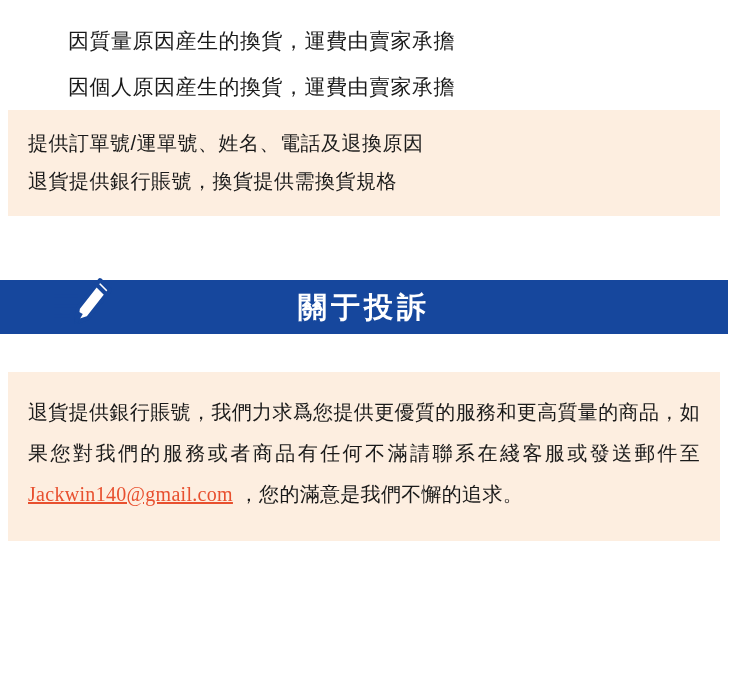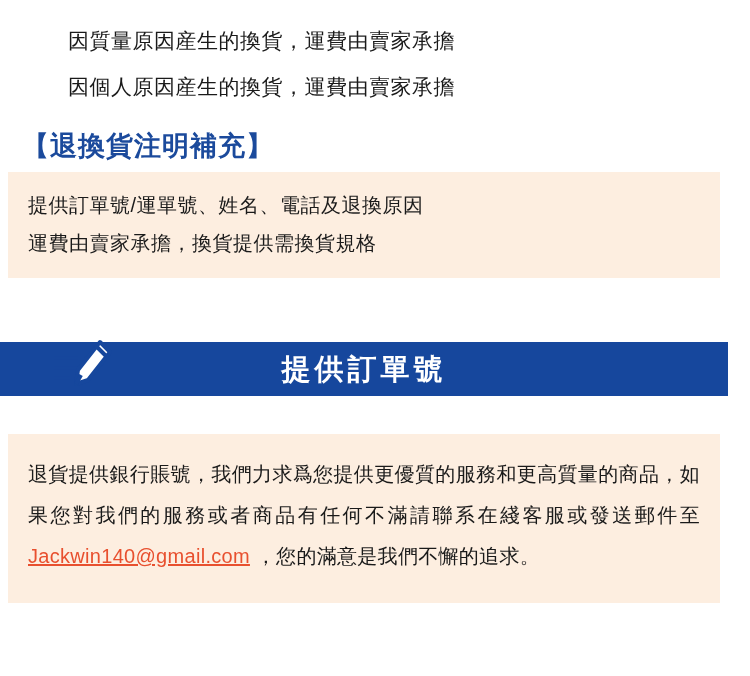--- a/index.html
+++ b/index.html
@@ -99,43 +99,42 @@
   .bottom-par {
     font-size: 20px;
     line-height: 41px;
     color: #1a1a1a;
     letter-spacing: 0.3px;
     text-align: justify;
   }
   .email {
     color: #e8502f;
     text-decoration: underline;
-    font-family: Liberation Sans, sans-serif;
+    font-family: Liberation Serif, serif;
   }
 </style>
 </head>
 <body>
 
 <div class="page">
 
   <div class="top-lines">
     <div class="top-line">因質量原因産生的換貨，運費由賣家承擔</div>
     <div class="top-line">因個人原因産生的換貨，運費由賣家承擔</div>
   </div>
 
-  <div class="bracket-heading">【退換貨注明補充】</div>
 
   <div class="note-block">
     <div class="note-line">提供訂單號/運單號、姓名、電話及退換原因</div>
-    <div class="note-line">運費由賣家承擔，換貨提供需換貨規格</div>
+    <div class="note-line">退貨提供銀行賬號，換貨提供需換貨規格</div>
   </div>
 
   <div class="banner-wrap">
     <div class="banner-bar"></div>
-    <div class="banner-title">提供訂單號</div>
+    <div class="banner-title">關于投訴</div>
     <span class="banner-icon">
       <svg width="74" height="74" viewBox="0 0 74 74" xmlns="http://www.w3.org/2000/svg">
         <path d="M6 16 H50 V64 H6 Z" fill="none" stroke="#16479d" stroke-width="4"></path>
         <path d="M16 30 H40 M16 40 H40 M16 50 H32" stroke="#16479d" stroke-width="3" fill="none"></path>
         <path d="M40 42 L62 14 L72 24 L50 52 L38 56 Z" fill="#ffffff" stroke="#16479d" stroke-width="4" stroke-linejoin="round"></path>
         <path d="M58 18 L68 28" stroke="#16479d" stroke-width="4"></path>
         <path d="M38 56 L43 47" stroke="#16479d" stroke-width="4"></path>
       </svg>
     </span>
   </div>

